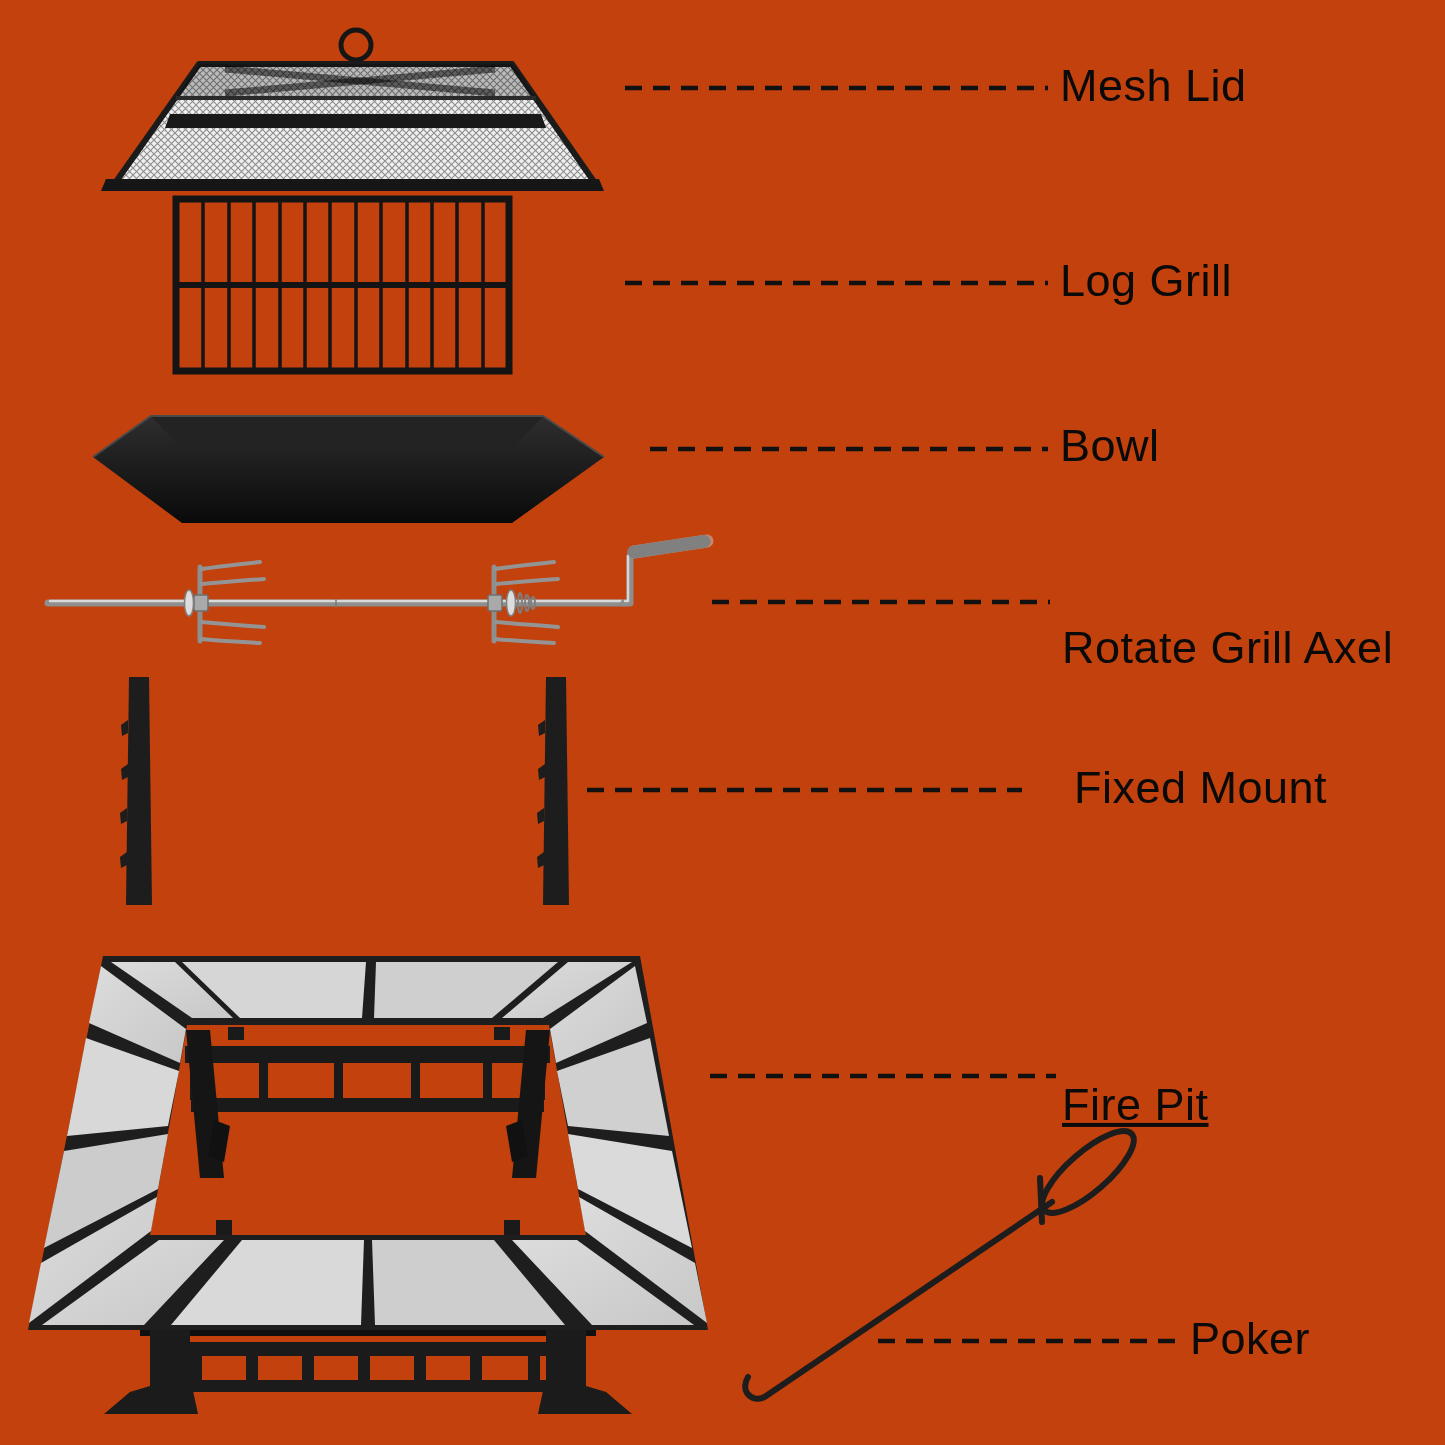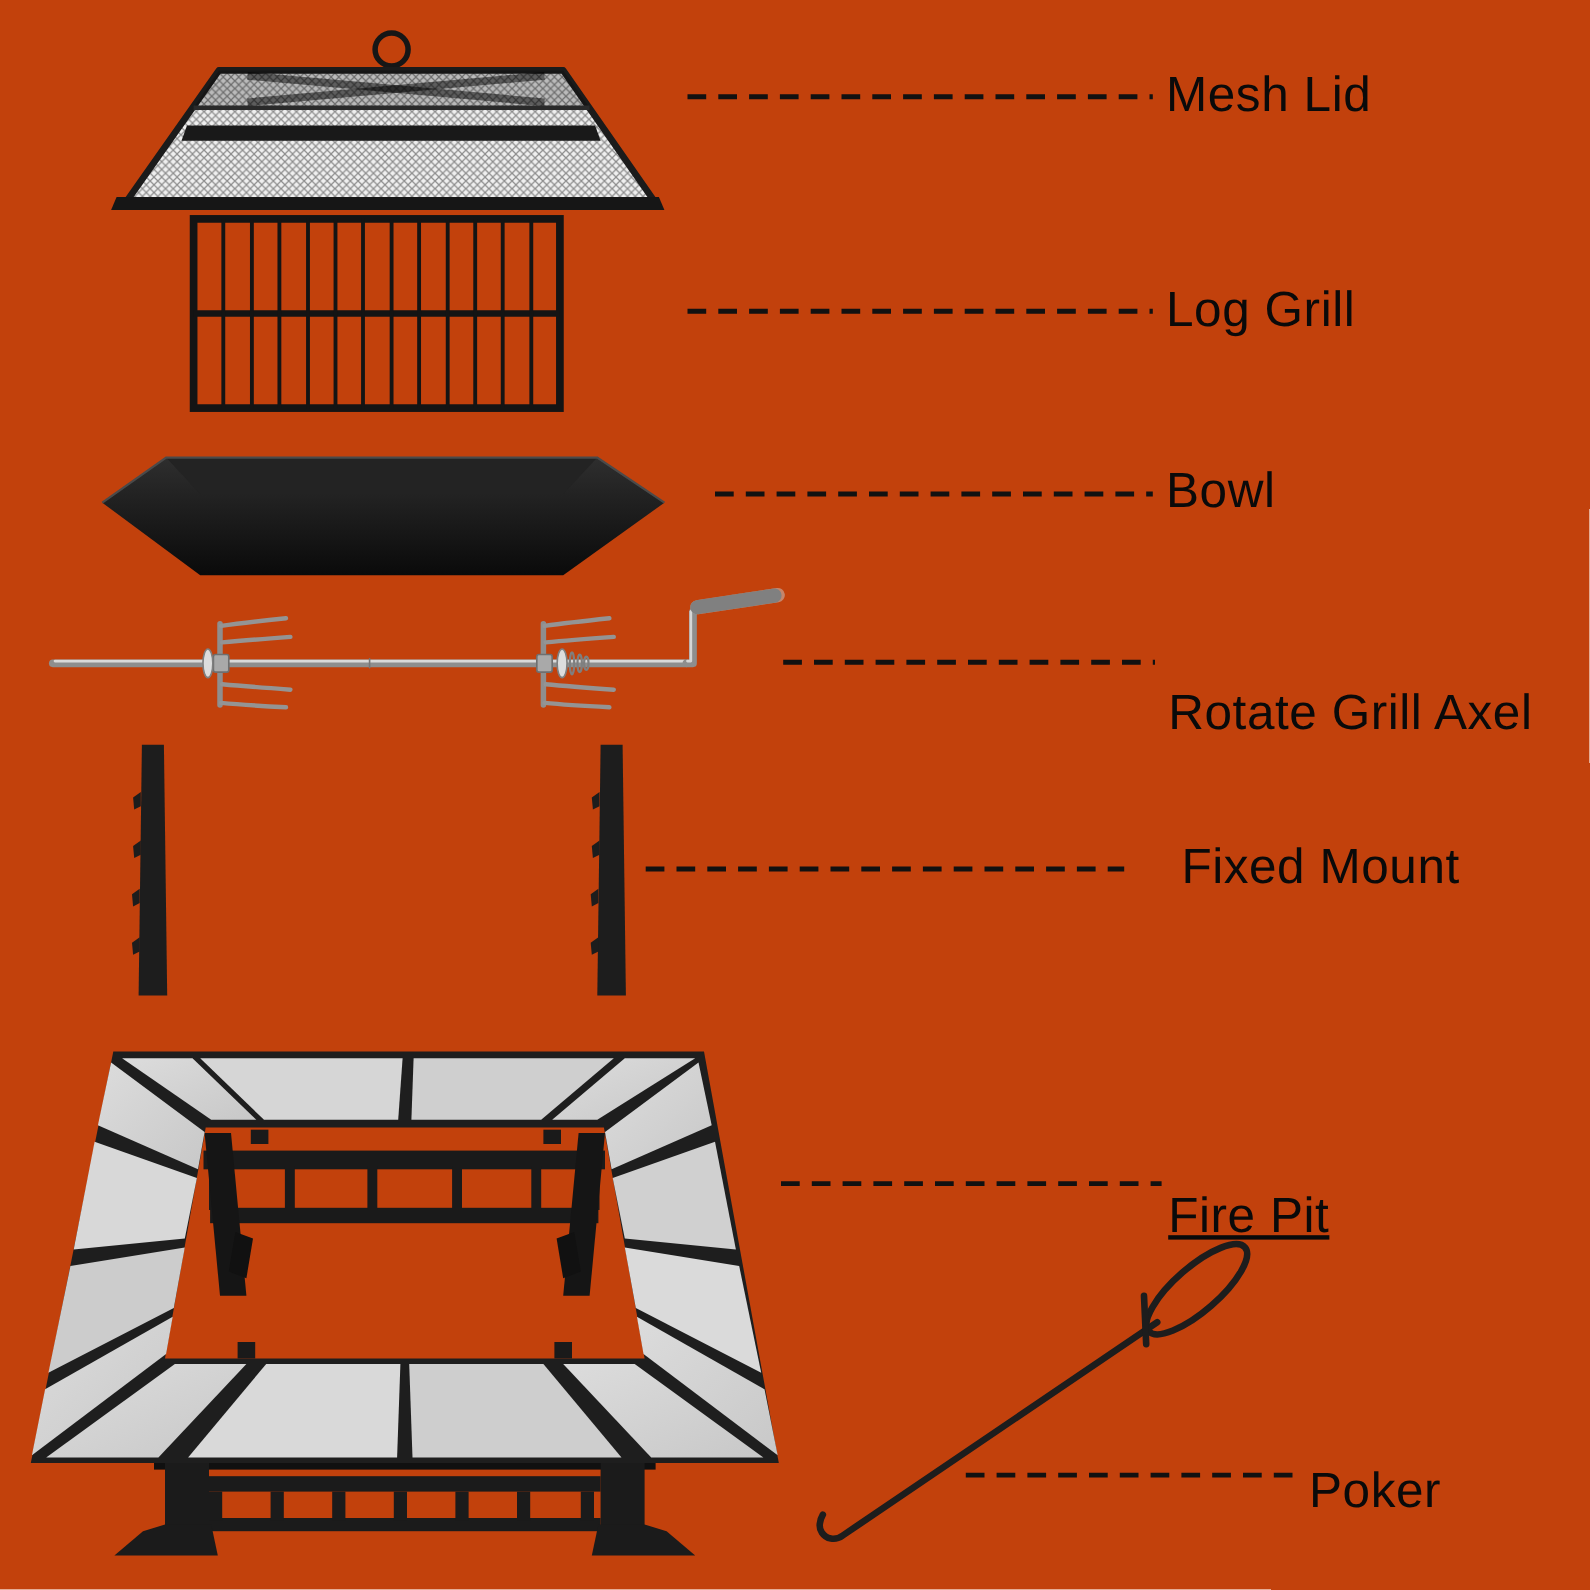--- a/index.html
+++ b/index.html
@@ -203,15 +203,15 @@
     <line x1="878" y1="1341" x2="1184" y2="1341"></line>
   </g>
 </svg>
 
 <div class="part-label" style="left:1060px; top:88px;">Mesh Lid</div>
 <div class="part-label" style="left:1060px; top:283px;">Log Grill</div>
 <div class="part-label" style="left:1060px; top:448px;">Bowl</div>
 <div class="part-label" style="left:1062px; top:602px;margin-top:48px;">Rotate Grill Axel</div>
 <div class="part-label" style="left:1074px; top:790px;">Fixed Mount</div>
 <div class="part-label" style="left:1062px; top:1107px;text-decoration:underline;">Fire Pit</div>
-<div class="part-label" style="left:1190px; top:1341px;margin-top:16px;">Poker</div>
+<div class="part-label" style="left:1190px; top:1341px;">Poker</div>
 
 </div>
 
 </body></html>

